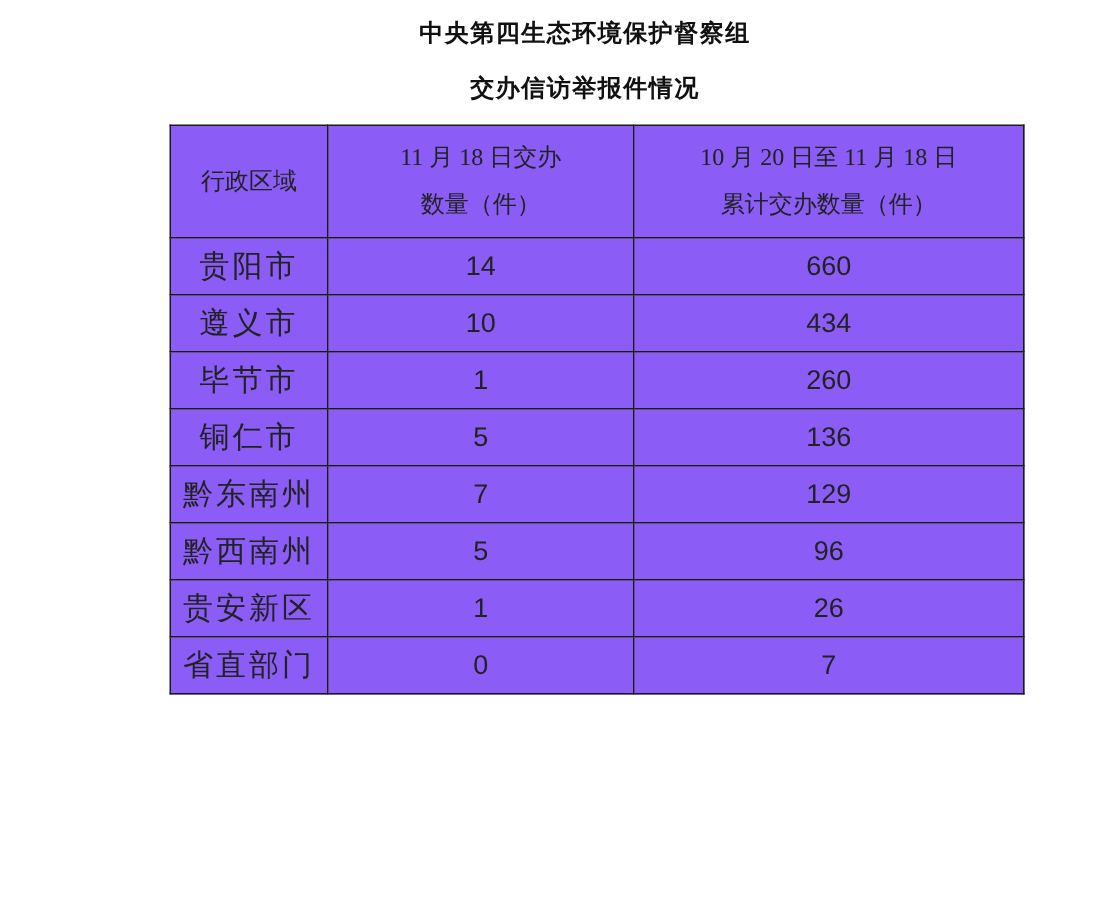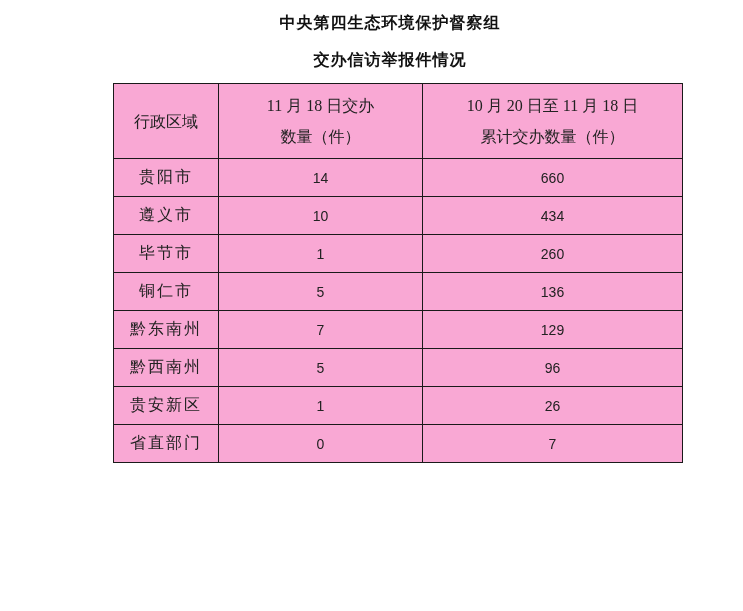--- a/index.html
+++ b/index.html
@@ -40,41 +40,41 @@
     width: 569px;
     border-collapse: collapse;
     table-layout: fixed;
   }
   table.report td, table.report th {
     border: 1px solid #1a1a1a;
     text-align: center;
     vertical-align: middle;
     padding: 0;
     font-weight: normal;
-    background: #f9a8d4;
+    background: #8b5cf6;
   }
   th.hdr {
     height: 74px;
     font-size: 16px;
     color: #222222;
   }
   .hdr-line {
     display: block;
     line-height: 31px;
     font-family: "Liberation Serif", serif;
   }
   td.region {
     height: 37px;
-    font-size: 16px;
+    font-size: 20px;
     color: #222222;
     letter-spacing: 2px;
   }
   td.num {
     font-family: "Liberation Sans", sans-serif;
-    font-size: 14px;
+    font-size: 18px;
     color: #222222;
   }
 </style>
 </head>
 <body>
 
 <div class="title-block">
   <div class="title-line">中央第四生态环境保护督察组</div>
   <div class="title-line">交办信访举报件情况</div>
 </div>

